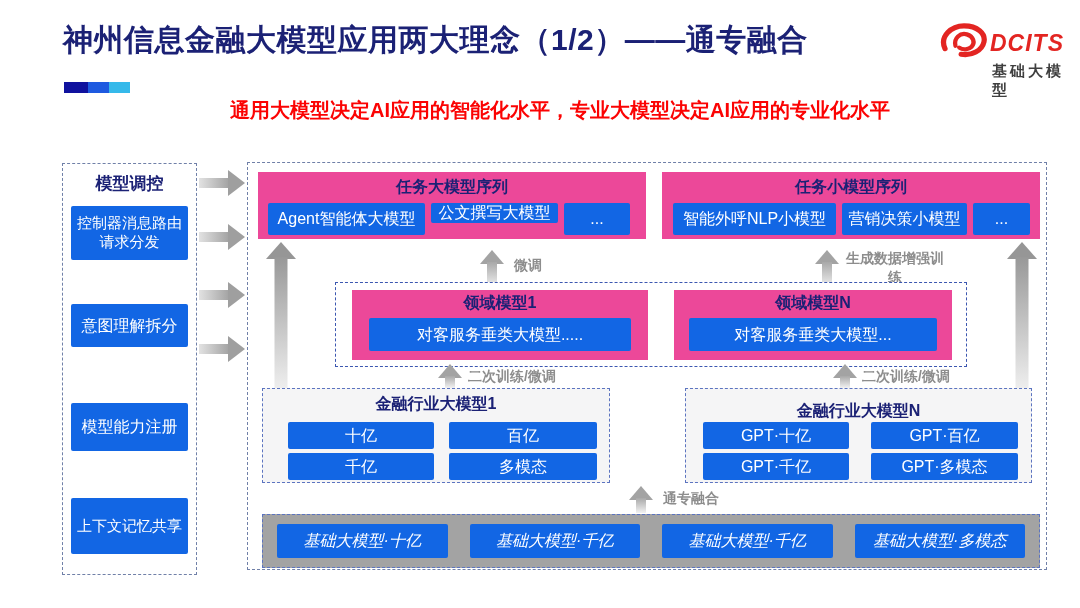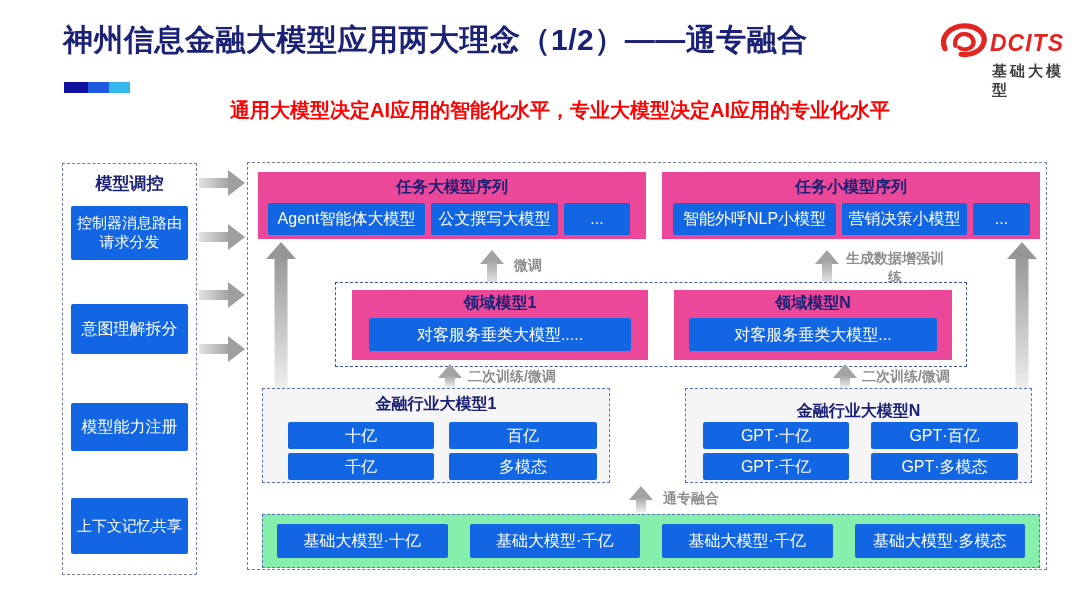--- a/index.html
+++ b/index.html
@@ -66,36 +66,36 @@
         </svg>
       </span>
       <span class="logo-text">DCITS</span>
     </div>
     <div class="logo-sub">基础大模型</div>
   </div>
 
   <div class="abs dashed-box sidebar">
     <div class="abs panel-title" style="top:8px; font-size:17px;">模型调控</div>
     <div class="abs btn" style="left:8px; right:8px; top:42px; height:54px; font-size:15px;">控制器消息路由请求分发</div>
-    <div class="abs btn" style="left:8px; right:8px; top:140px; height:50px;">意图理解拆分</div>
+    <div class="abs btn" style="left:8px; right:8px; top:140px; height:43px;">意图理解拆分</div>
     <div class="abs btn" style="left:8px; right:8px; top:239px; height:48px;">模型能力注册</div>
     <div class="abs btn" style="left:8px; right:8px; top:334px; height:56px; font-size:15px;">上下文记忆共享</div>
   </div>
 
   <div class="arr-right" style="left:199px; top:170px;"></div>
   <div class="arr-right" style="left:199px; top:224px;"></div>
   <div class="arr-right" style="left:199px; top:282px;"></div>
   <div class="arr-right" style="left:199px; top:336px;"></div>
 
   <div class="abs dashed-box" style="left:247px; top:162px; width:800px; height:408px;"></div>
 
   <div class="abs gray-panel" style="left:258px; top:172px; width:388px; height:67px;">
     <div class="abs panel-title" style="top:5px;">任务大模型序列</div>
     <div class="abs btn" style="left:10px; top:31px; width:157px; height:32px;">Agent智能体大模型</div>
-    <div class="abs btn" style="left:173px; top:31px; width:127px; height:32px;">公文撰写大模型</div>
+    <div class="abs btn" style="left:173px; top:31px; width:127px; height:20px;">公文撰写大模型</div>
     <div class="abs btn" style="left:306px; top:31px; width:66px; height:32px;">...</div>
   </div>
 
   <div class="abs gray-panel" style="left:662px; top:172px; width:378px; height:67px;">
     <div class="abs panel-title" style="top:5px;">任务小模型序列</div>
     <div class="abs btn" style="left:11px; top:31px; width:163px; height:32px;">智能外呼NLP小模型</div>
     <div class="abs btn" style="left:180px; top:31px; width:125px; height:32px;">营销决策小模型</div>
     <div class="abs btn" style="left:311px; top:31px; width:57px; height:32px;">...</div>
   </div>
 
@@ -135,20 +135,20 @@
     <div class="abs panel-title" style="top:12px;">金融行业大模型N</div>
     <div class="abs btn" style="left:17px; top:33px; width:146px; height:27px;">GPT·十亿</div>
     <div class="abs btn" style="left:185px; top:33px; width:147px; height:27px;">GPT·百亿</div>
     <div class="abs btn" style="left:17px; top:64px; width:146px; height:27px;">GPT·千亿</div>
     <div class="abs btn" style="left:185px; top:64px; width:147px; height:27px;">GPT·多模态</div>
   </div>
 
   <div class="arr-up small" style="left:628px; top:486px; height:27px;"></div>
   <div class="abs flow-label" style="left:663px; top:490px;">通专融合</div>
 
-  <div class="abs dashed-blue" style="left:262px; top:514px; width:778px; height:54px; background:#86efac; display:flex; align-items:center; gap:22px; padding:0 14px;">
+  <div class="abs dashed-blue" style="left:262px; top:514px; width:778px; height:54px; background:#a3a3a3; display:flex; align-items:center; gap:22px; padding:0 14px;font-style:italic;">
     <div class="btn" style="flex:1; height:34px; font-size:16px;">基础大模型·十亿</div>
     <div class="btn" style="flex:1; height:34px; font-size:16px;">基础大模型·千亿</div>
     <div class="btn" style="flex:1; height:34px; font-size:16px;">基础大模型·千亿</div>
     <div class="btn" style="flex:1; height:34px; font-size:16px;">基础大模型·多模态</div>
   </div>
 
 </div>
 
 </body></html>

